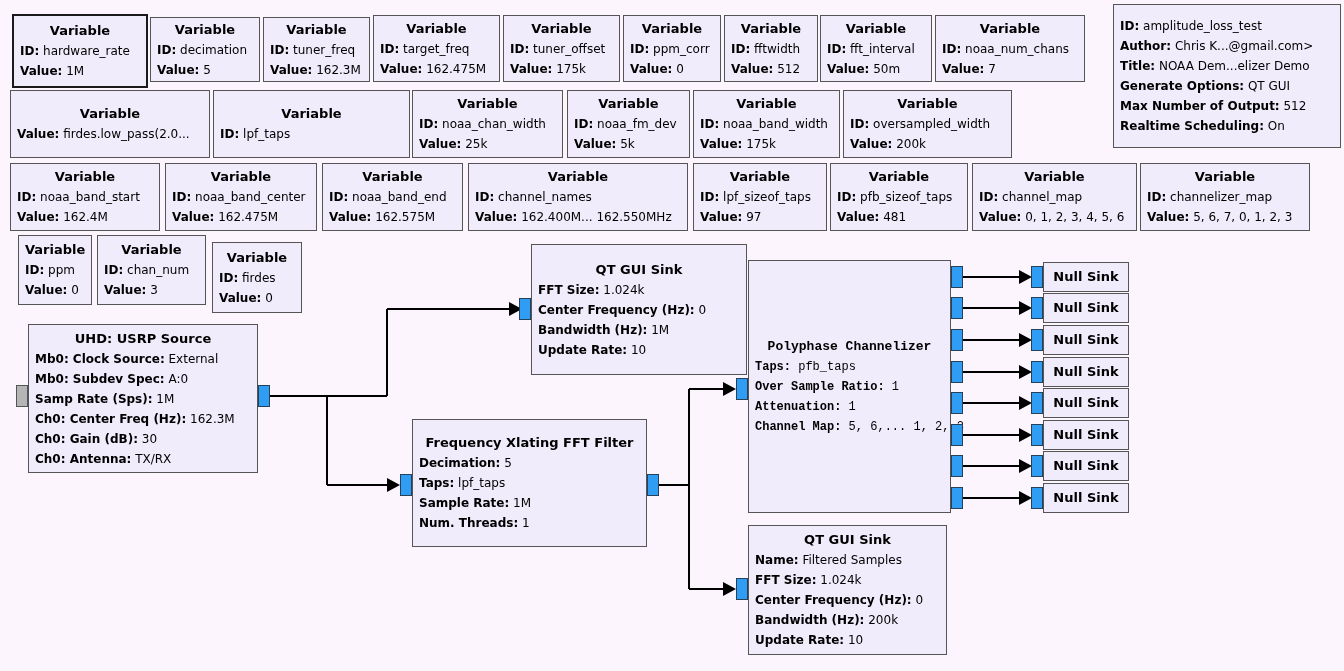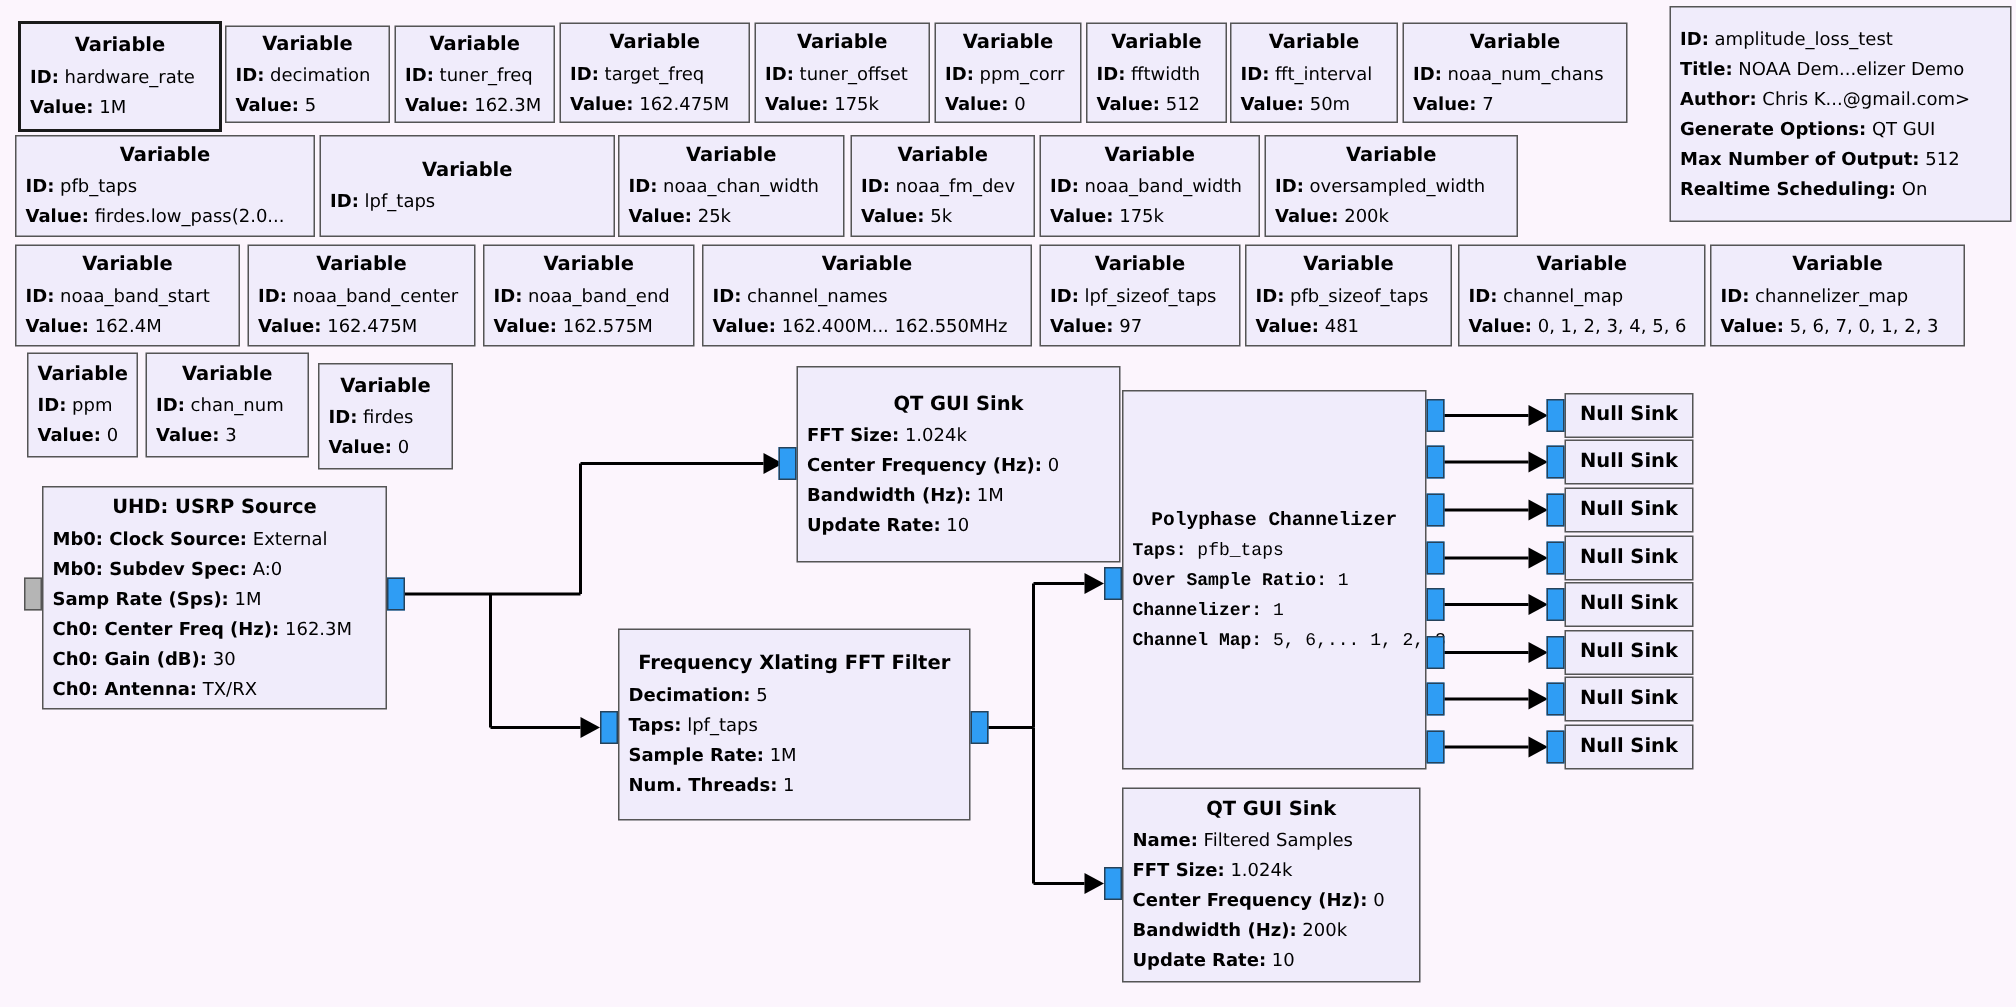--- a/index.html
+++ b/index.html
@@ -117,29 +117,28 @@
       <div class="param-line"><span class="param-key">ID:</span><span class="param-val"> fft_interval</span></div>
       <div class="param-line"><span class="param-key">Value:</span><span class="param-val"> 50m</span></div>
     </div>
     <div class="block" style="left: 935px; top: 15px; width: 150px; height: 67px;">
       <div class="block-title">Variable</div>
       <div class="param-line"><span class="param-key">ID:</span><span class="param-val"> noaa_num_chans</span></div>
       <div class="param-line"><span class="param-key">Value:</span><span class="param-val"> 7</span></div>
     </div>
     <div class="block" style="left: 1113px; top: 4px; width: 228px; height: 144px;">
       <div class="param-line"><span class="param-key">ID:</span><span class="param-val"> amplitude_loss_test</span></div>
+      <div class="param-line"><span class="param-key">Author:</span><span class="param-val"> Chris K...@gmail.com&gt;</span></div>
       <div class="param-line"><span class="param-key">Title:</span><span class="param-val"> NOAA Dem...elizer Demo</span></div>
-      <div class="param-line"><span class="param-key">Author:</span><span class="param-val"> Chris K...@gmail.com&gt;</span></div>
       <div class="param-line"><span class="param-key">Generate Options:</span><span class="param-val"> QT GUI</span></div>
       <div class="param-line"><span class="param-key">Max Number of Output:</span><span class="param-val"> 512</span></div>
       <div class="param-line"><span class="param-key">Realtime Scheduling:</span><span class="param-val"> On</span></div>
     </div>
     <div class="block" style="left: 10px; top: 90px; width: 200px; height: 68px;">
       <div class="block-title">Variable</div>
-      <div class="param-line"><span class="param-key">ID:</span><span class="param-val"> pfb_taps</span></div>
       <div class="param-line"><span class="param-key">Value:</span><span class="param-val"> firdes.low_pass(2.0...</span></div>
     </div>
     <div class="block" style="left: 213px; top: 90px; width: 197px; height: 68px;">
       <div class="block-title">Variable</div>
       <div class="param-line"><span class="param-key">ID:</span><span class="param-val"> lpf_taps</span></div>
     </div>
     <div class="block" style="left: 412px; top: 90px; width: 151px; height: 68px;">
       <div class="block-title">Variable</div>
       <div class="param-line"><span class="param-key">ID:</span><span class="param-val"> noaa_chan_width</span></div>
       <div class="param-line"><span class="param-key">Value:</span><span class="param-val"> 25k</span></div>
@@ -239,21 +238,21 @@
       <div class="param-line"><span class="param-key">Taps:</span><span class="param-val"> lpf_taps</span></div>
       <div class="param-line"><span class="param-key">Sample Rate:</span><span class="param-val"> 1M</span></div>
       <div class="param-line"><span class="param-key">Num. Threads:</span><span class="param-val"> 1</span></div>
     </div>
     <div class="port blue" style="left: 400px; top: 474px;"></div>
     <div class="port blue" style="left: 647px; top: 474px;"></div>
     <div class="block" style="left: 748px; top: 260px; width: 203px; height: 253px; font-family: Liberation Mono, monospace;">
       <div class="block-title">Polyphase Channelizer</div>
       <div class="param-line"><span class="param-key">Taps:</span><span class="param-val"> pfb_taps</span></div>
       <div class="param-line"><span class="param-key">Over Sample Ratio:</span><span class="param-val"> 1</span></div>
-      <div class="param-line"><span class="param-key">Channelizer:</span><span class="param-val"> 1</span></div>
+      <div class="param-line"><span class="param-key">Attenuation:</span><span class="param-val"> 1</span></div>
       <div class="param-line"><span class="param-key">Channel Map:</span><span class="param-val"> 5, 6,... 1, 2, 3</span></div>
     </div>
     <div class="port blue" style="left: 736px; top: 378px;"></div>
     <div class="port blue" style="left: 951px; top: 266px;"></div>
     <div class="port blue" style="left: 951px; top: 297px;"></div>
     <div class="port blue" style="left: 951px; top: 329px;"></div>
     <div class="port blue" style="left: 951px; top: 361px;"></div>
     <div class="port blue" style="left: 951px; top: 392px;"></div>
     <div class="port blue" style="left: 951px; top: 424px;"></div>
     <div class="port blue" style="left: 951px; top: 455px;"></div>

